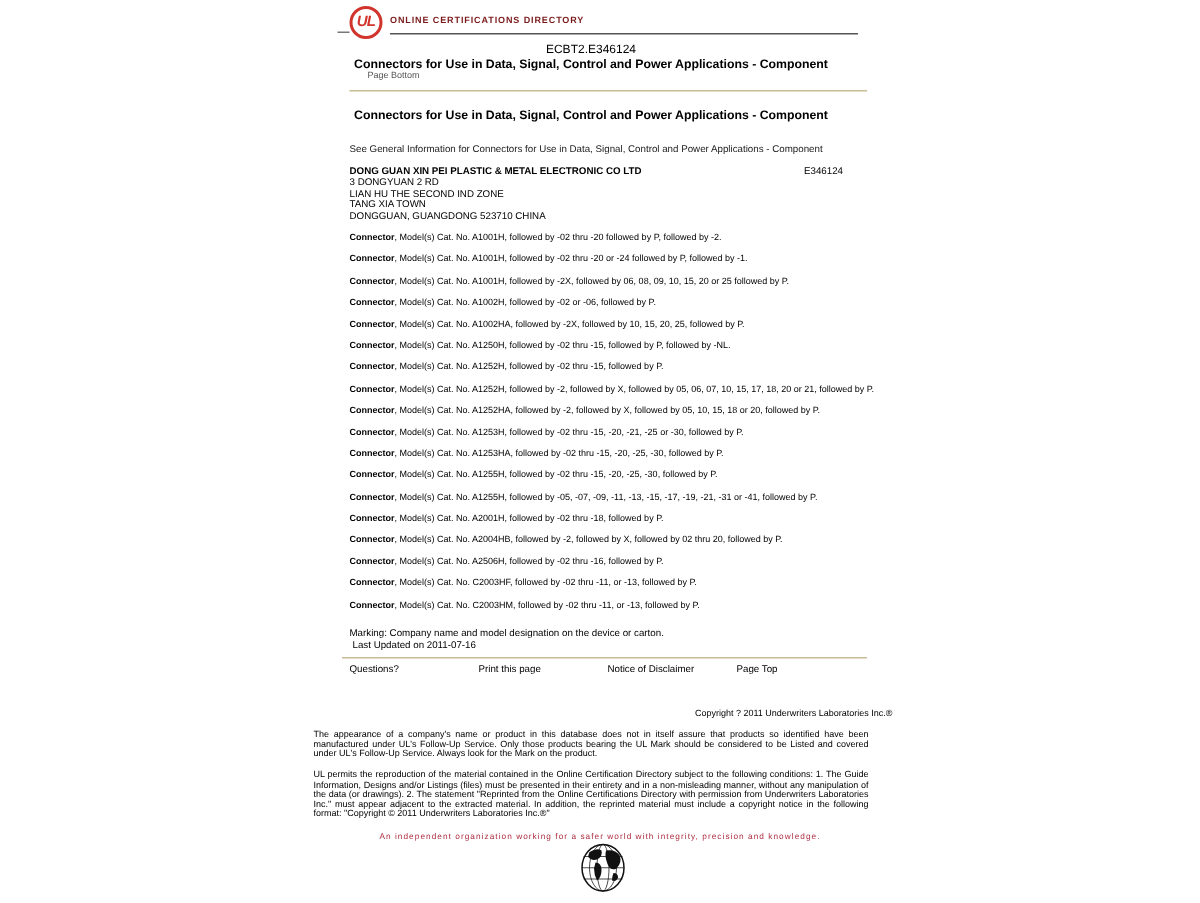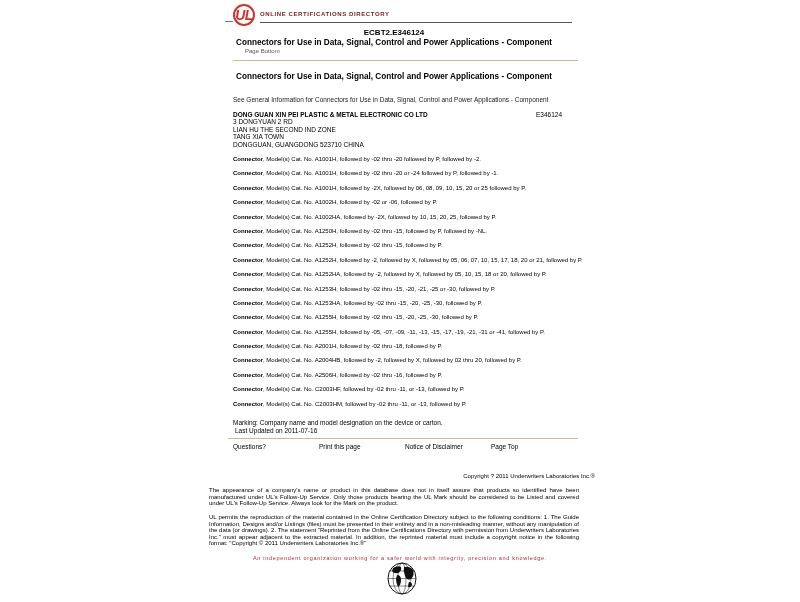--- a/index.html
+++ b/index.html
@@ -12,32 +12,32 @@
 
   
   .logo-row { position:absolute; left:24px; top:4px; width:339px; height:24px; }
   .pre-dash { position:absolute; left:-8px; top:17px; width:8px; height:1px; background:#777; }
   .ul-circle {
     position:absolute; left:0; top:0; width:18px; height:18px;
     border:2px solid #d0342c; border-radius:50%; background:#fff;
   }
   .ul-letters {
     position:absolute; left:0; top:4px; width:100%; text-align:center;
-    font-size:14px; font-weight:bold; font-style:italic; color:#d0342c;
+    font-size:10px; font-weight:bold; font-style:italic; color:#d0342c;
     line-height:10px; letter-spacing:-0.5px;
   }
   .ocd-title {
     position:absolute; left:27px; top:7px; right:0;
     font-size:6px; font-weight:bold; letter-spacing:0.6px; color:#7a1a1a;
     line-height:7px; padding-bottom:4px; border-bottom:1px solid #555;
     white-space:nowrap;
   }
 
   .title-block { position:absolute; left:-20px; top:28px; width:410px; text-align:center; }
-  .file-code { font-size:8px; font-weight:bold; line-height:9px; }
+  .file-code { font-size:8px; font-weight:normal; line-height:9px; }
   .main-title { font-size:8.2px; font-weight:bold; line-height:10px; margin-top:1px; white-space:nowrap; }
 
   .page-bottom { position:absolute; left:36px; top:48px; font-size:6px; color:#555; }
 
   .rule { position:absolute; height:1px; background:#c8bc96; }
   .hr1 { left:24px; top:60px; width:345px; }
   .hr2 { left:19px; top:438px; width:350px; }
 
   .h2-title {
     position:absolute; left:-20px; top:72px; width:410px; text-align:center;

